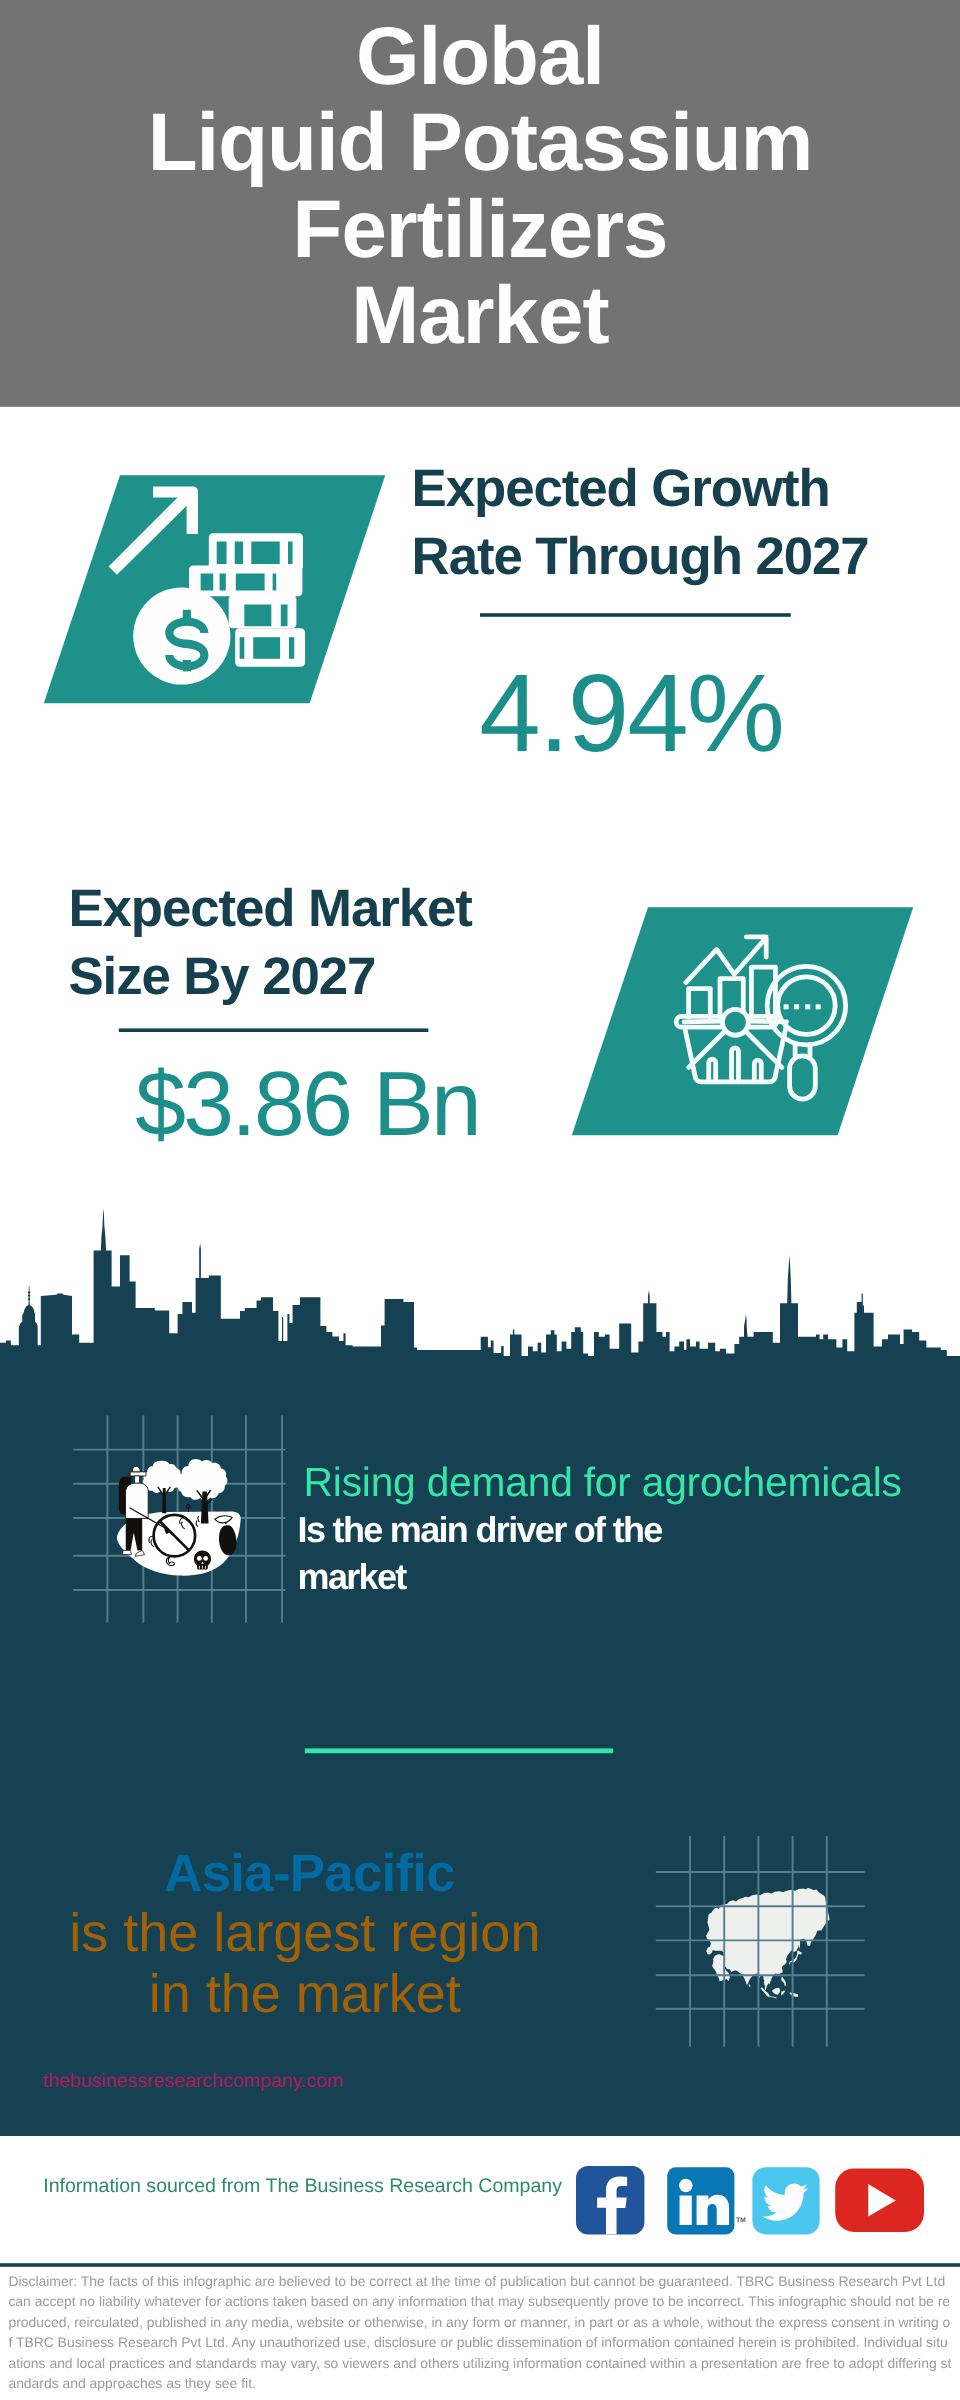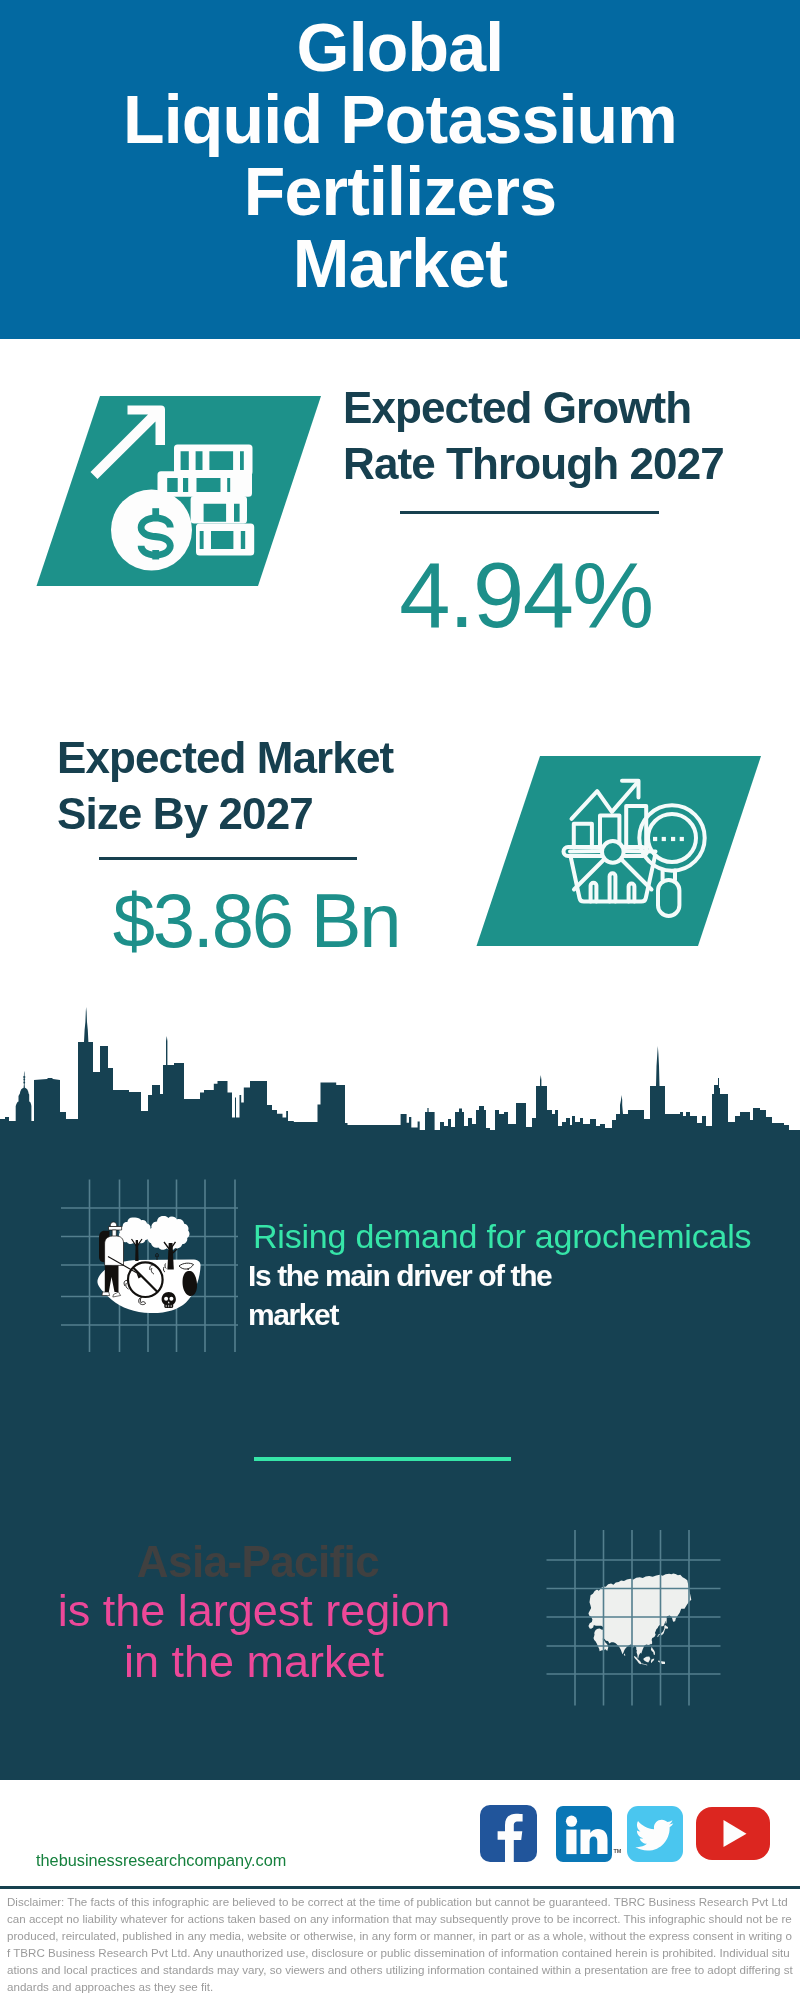--- a/index.html
+++ b/index.html
@@ -1,20 +1,20 @@
 <!DOCTYPE html>
 <html><head>
 <meta charset="utf-8">
 <style>
   html,body{margin:0;padding:0;}
   body{width:800px;height:2000px;background:#ffffff;font-family:"Liberation Sans",sans-serif;overflow:hidden;}
   #page{position:relative;width:800px;height:2000px;background:#fff;}
 
   
-  .header{position:absolute;left:0;top:0;width:800px;height:339px;background:#0369a1;}
+  .header{position:absolute;left:0;top:0;width:800px;height:339px;background:#737373;}
   .title{white-space:pre-line;position:absolute;left:0;top:0;width:800px;text-align:center;color:#fefefe;
          font-weight:bold;font-size:68px;line-height:72px;letter-spacing:-0.8px;padding-top:11px;
          box-sizing:border-box;}
 
   
   .stat-head{position:absolute;font-weight:bold;color:#17404f;font-size:44px;line-height:56px;
              text-align:left;letter-spacing:-0.9px;}
   .rule{position:absolute;height:3px;background:#17404f;}
   .big{position:absolute;font-weight:normal;color:#1d8f8a;text-align:center;}
 
@@ -182,30 +182,31 @@
   </svg>
 
   <div style="position:absolute;left:253px;top:1216px;width:520px;text-align:left;">
     <div style="color:#36e5a8;font-size:34px;line-height:40px;letter-spacing:-0.2px;">Rising demand for agrochemicals</div>
     <div style="color:#fdfdfd;font-size:30px;line-height:39px;font-weight:bold;white-space:pre-line;letter-spacing:-1.4px;position:relative;left:-5px;">Is the main driver of the
 market</div>
   </div>
   <div style="position:absolute;left:254px;top:1457px;width:257px;height:4px;background:#36e5a8;"></div>
 
   <div style="position:absolute;left:33px;top:1539px;width:450px;text-align:center;">
-    <div style="color:#404040;font-size:44px;line-height:46px;font-weight:bold;letter-spacing:-0.6px;">Asia-Pacific</div>
-    <div style="color:#ec4899;font-size:45px;line-height:51px;white-space:pre-line;letter-spacing:0px;position:relative;left:-4px;">is the largest region
+    <div style="color:#0369a1;font-size:44px;line-height:46px;font-weight:bold;letter-spacing:-0.6px;">Asia-Pacific</div>
+    <div style="color:#a16207;font-size:45px;line-height:51px;white-space:pre-line;letter-spacing:0px;position:relative;left:-4px;">is the largest region
 in the market</div>
   </div>
 
   <svg style="position:absolute;left:0;top:1000px;width:800px;height:160px" viewBox="0 1000 800 160">
     <path d="M0,1160 L0,1119 L5,1119 L5,1117 L9,1117 L9,1121 L14,1121 L15.7,1121 L15.7,1106 L16.4,1104 L17.5,1102 L18.5,1101.5 L18.5,1096 L19.3,1094.5 L19.8,1093.7 L20.3,1091.5 L21.3,1089.3 L22.6,1088.2 L23.6,1087.8 L23.9,1084 L23.3,1082.5 L23.9,1081 L23.3,1079.5 L23.9,1078 L22.9,1077 L23.9,1076 L24,1073 L24.3,1070.5 L24.35,1072 L24.55,1073 L24.6,1076 L25.6,1077 L24.6,1078 L25.2,1079.5 L24.6,1081 L25.2,1082.5 L24.6,1084 L24.9,1087.8 L25.9,1088.2 L27.2,1089.3 L28.2,1091.5 L28.7,1093.7 L29.2,1094.5 L29.2,1101.5 L30.2,1102 L31,1104 L31.4,1106 L31.4,1121 L34,1121 L34,1080 L47,1079 L48,1078 L52,1078 L53,1079 L60,1080 L60,1112 L66,1112 L66,1119 L78,1119 L78,1042 L84,1042 L84.6,1030 L85.4,1022 L85.8,1012 L86.1,1007 L86.6,1012 L87,1022 L87.8,1030 L88.4,1042 L93,1042 L93,1072 L100,1072 L100,1046 L108,1046 L108,1068 L113,1068 L113,1090 L129,1090 L129,1092 L141,1092 L141,1111 L148,1111 L148,1095 L152,1095 L152,1085 L160,1085 L160,1094 L163,1094 L163,1065 L166,1065 L166,1041 L166.8,1036 L167.4,1041 L167.4,1065 L174,1065 L174,1063 L184,1063 L184,1099 L200,1099 L200,1092.5 L204,1092.5 L204,1090 L213.8,1090 L213.8,1083.8 L217.5,1083.8 L217.5,1081 L227.5,1081 L227.5,1092.5 L232,1092.5 L232,1117.5 L235,1117.5 L235,1097.5 L236,1097.5 L236,1117.5 L239.5,1117.5 L239.5,1095 L241.2,1095 L241.2,1102.5 L243.8,1102.5 L243.8,1087.5 L250,1087.5 L250,1081 L267,1081 L267,1105 L272,1105 L272,1110 L277,1110 L277,1113.8 L282.5,1113.8 L282.5,1117.5 L286.2,1117.5 L286.2,1111 L288,1111 L288,1121 L293.8,1121 L293.8,1122 L317.5,1122 L317.5,1104.5 L320.5,1104.5 L320.5,1082.5 L336.2,1082.5 L336.2,1085 L345,1085 L345,1123 L347.5,1123 L347.5,1125 L351,1125 L400,1125 L400,1125 L400.6,1125 L400.6,1114 L406.6,1114 L406.6,1122.7 L409,1122.7 L409,1117 L411.3,1117 L411.3,1127.6 L417.6,1127.6 L417.6,1121.6 L419.7,1121.6 L419.7,1130 L425,1130 L425,1112 L427.4,1112 L427.4,1108 L428.6,1108 L428.6,1112 L434.6,1112 L434.6,1130 L440,1130 L440,1122 L444,1122 L444,1126 L448,1126 L448,1119 L451,1119 L451,1127 L455,1127 L455,1112 L459,1112 L459,1108.5 L462,1108.5 L462,1112 L464,1112 L464,1126 L468,1126 L468,1118 L472,1118 L472,1124 L476,1124 L476,1110 L479,1110 L479,1106 L484,1106 L484,1110 L486,1110 L486,1128 L490,1128 L490,1130 L495,1130 L495,1110 L499,1110 L499,1114 L504,1114 L504,1112 L508,1112 L508,1124 L516,1124 L516,1103 L526,1103 L526,1127 L532,1127 L532,1118 L536,1118 L536,1086 L540,1086 L540,1080 L540.8,1075 L541.4,1080 L541.4,1086 L547,1086 L547,1110 L552,1110 L552,1114 L555,1114 L555,1110 L558,1110 L558,1126 L562,1126 L562,1122 L566,1122 L566,1118 L570,1118 L570,1125 L572,1125 L572,1116 L575,1116 L575,1122 L580,1122 L580,1118 L583,1118 L583,1124 L590,1124 L590,1119 L596,1119 L596,1126 L600,1126 L600,1124 L605,1124 L605,1128 L612,1128 L612,1120 L616,1120 L616,1114 L620,1114 L620,1105 L621,1100 L621.6,1095 L622.2,1100 L622.2,1105 L623,1114 L628,1114 L628,1110 L644,1110 L644,1119 L650,1119 L650,1086 L656,1086 L656.5,1066 L657.3,1054 L657.8,1046 L658.4,1054 L659,1066 L659.5,1086 L665,1086 L665,1114 L680,1114 L680,1112 L683,1112 L683,1116 L686,1116 L686,1112 L690,1112 L690,1116 L697,1116 L697,1123 L702,1123 L702,1116 L706,1116 L706,1126 L712,1126 L712,1094 L714,1094 L714,1085 L718,1085 L718,1078 L719,1078 L719,1088 L720,1088 L720,1094 L728,1094 L728,1122 L735,1122 L735,1116 L740,1116 L740,1112 L750,1112 L750,1120 L753,1120 L753,1108 L760,1108 L760,1110 L766,1110 L766,1117 L772,1117 L772,1123 L784,1123 L784,1125 L789,1125 L789,1130 L800,1130 L800,1160 Z" fill="#164152"></path>
   </svg>
 
-  <div style="position:absolute;left:36px;top:1850px;color:#15803d;font-size:16.3px;line-height:20px;white-space:nowrap;">thebusinessresearchcompany.com</div>
+  <div style="position:absolute;left:36px;top:1812px;color:#2f8a6a;font-size:16.3px;line-height:20px;white-space:nowrap;">Information sourced from The Business Research Company</div>
+  <div style="position:absolute;left:36px;top:1724px;color:#be185d;font-size:16.3px;line-height:20px;white-space:nowrap;">thebusinessresearchcompany.com</div>
 
   <a style="position:absolute;left:480px;top:1805px;width:57px;height:57px;border-radius:10px;background:#21559b;display:block;text-decoration:none;">
     <svg viewBox="0 0 57 57" style="width:57px;height:57px;display:block">
       <path d="M33.8,57 V34.9 h7.4 l1.1,-8.6 h-8.5 v-5.5 c0,-2.5 0.7,-4.2 4.3,-4.2 l4.5,0 V9.0 c-0.8,-0.1 -3.5,-0.34 -6.6,-0.34 c-6.5,0 -11,4 -11,11.3 v6.3 h-7.4 v8.6 h7.4 V57 Z" fill="#fdfdfd"></path>
     </svg>
   </a>
   <a style="position:absolute;left:556px;top:1806px;width:56px;height:56px;border-radius:7px;background:#0977b6;display:block;text-decoration:none;">
     <svg viewBox="0 0 56 56" style="width:56px;height:56px;display:block">
       <circle cx="15.5" cy="15.2" r="5.6" fill="#fdfdfd"></circle>
       <rect x="10.3" y="23.6" width="10.2" height="24.5" fill="#fdfdfd"></rect>

